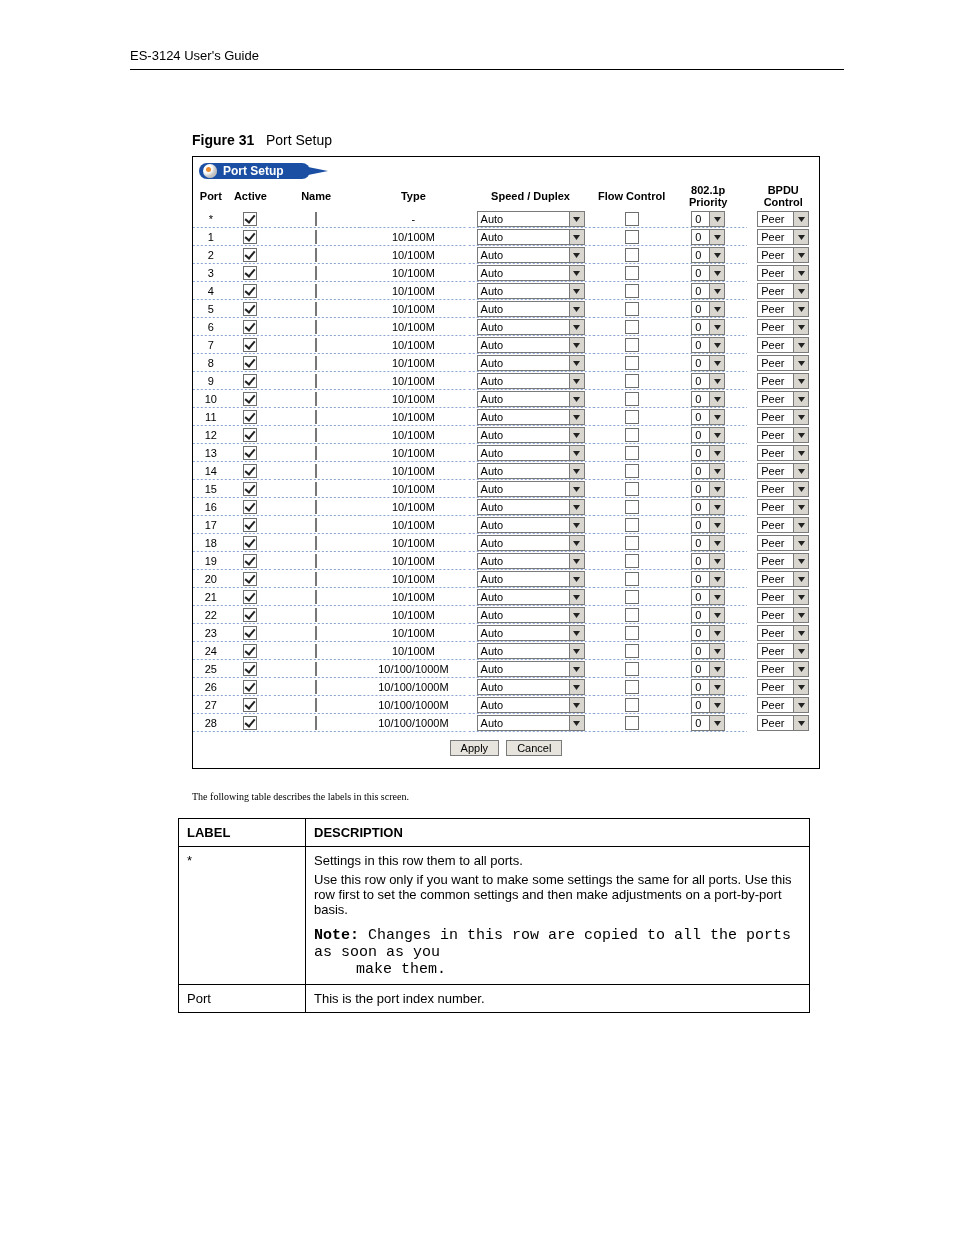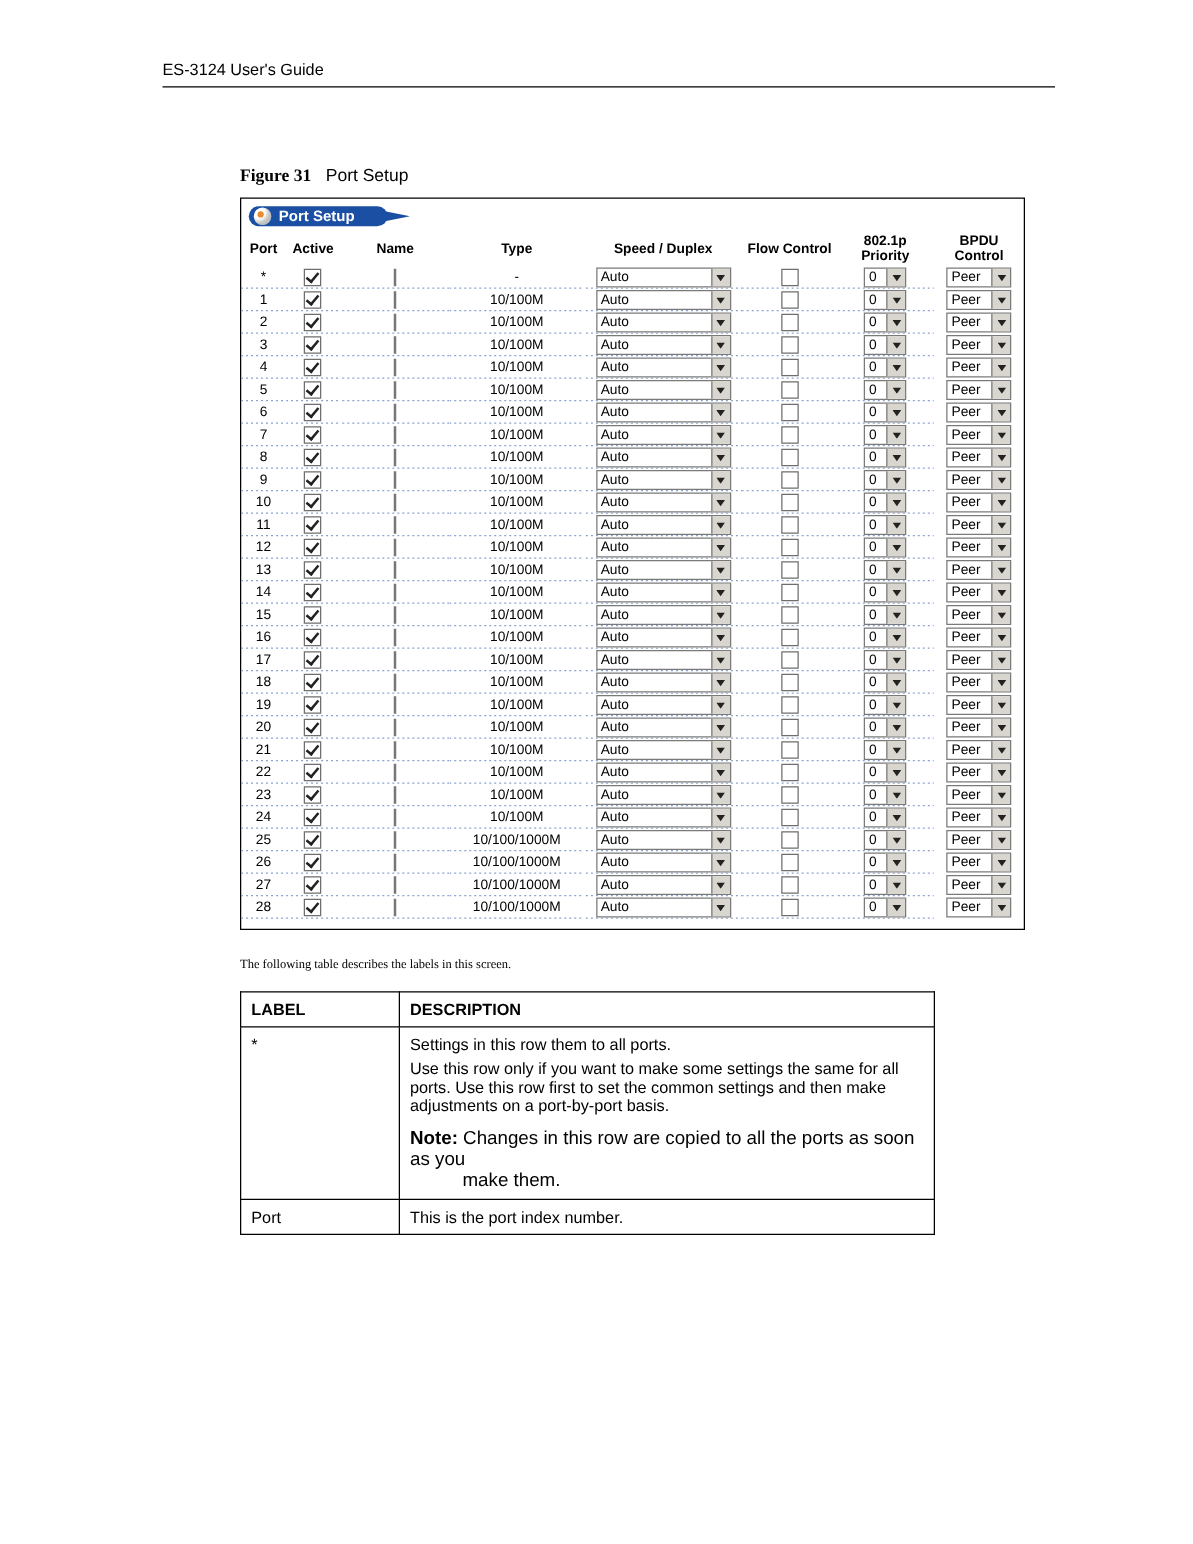--- a/index.html
+++ b/index.html
@@ -17,21 +17,21 @@
   .running-header {
     font-size: 13px;
     border-bottom: 1px solid #000;
     padding-bottom: 6px;
     margin-bottom: 62px;
   }
   .figure-caption {
     font-size: 14px;
     margin: 0 0 8px 62px;
   }
-  .figure-caption .b, .table-caption .b { font-weight: bold; font-family: Liberation Serif, serif; }
+  .figure-caption .b, .table-caption .b { font-weight: bold; }
   .figure-box {
     margin-left: 62px;
     border: 1px solid #000;
     background: #fff;
     padding: 0 0 8px 0;
     width: 626px;
     font-family: Tahoma, Arial, sans-serif;
     font-size: 11px;
     color: #000;
   }
@@ -168,37 +168,37 @@
   .body-para {
     font-family: "Times New Roman", Times, serif;
     font-size: 10px;
     margin: 22px 0 16px 62px;
   }
   .table-caption {
     font-size: 14px;
     margin: 0 0 6px 62px;
   }
   table.desc {
-    margin-left: 62px;
+    margin-left: 48px;
     border-collapse: collapse;
-    width: 556px;
+    width: 632px;
     font-size: 13px;
   }
   table.desc th {
     border: 1px solid #000;
     text-align: left;
     padding: 6px 8px;
     font-weight: bold;
   }
   table.desc td {
     border: 1px solid #000;
     padding: 6px 8px;
     vertical-align: top;
   }
-  .note-line { font-size: 15px; margin-top: 10px; }
+  .note-line { font-size: 15px; margin-top: 10px; font-family: Liberation Mono, monospace; }
   .note-line .nb { font-weight: bold; }
   .note-indent { padding-left: 42px; display:block; }
 
   .footer {
     margin-top: 46px;
     border-top: 1px solid #000;
     padding-top: 6px;
     display: flex;
     justify-content: space-between;
     font-size: 14px;
@@ -1144,20 +1144,24 @@
                 <span class="combo-btn">
                   <svg viewBox="0 0 7 5">
                     <polygon points="0,0 7,0 3.5,5" fill="#222"></polygon>
                   </svg>
                 </span>
               </span></td>
           </tr>
         </tbody>
     </table>
 
+    <div class="btnrow">
+      <span class="btn">Apply</span>
+      <span class="btn">Cancel</span>
+    </div>
   </div>
 
   <p class="body-para">The following table describes the labels in this screen.</p>
 
 
   <table class="desc">
     <thead>
       <tr>
         <th style="width:110px">LABEL</th>
         <th>DESCRIPTION</th>

